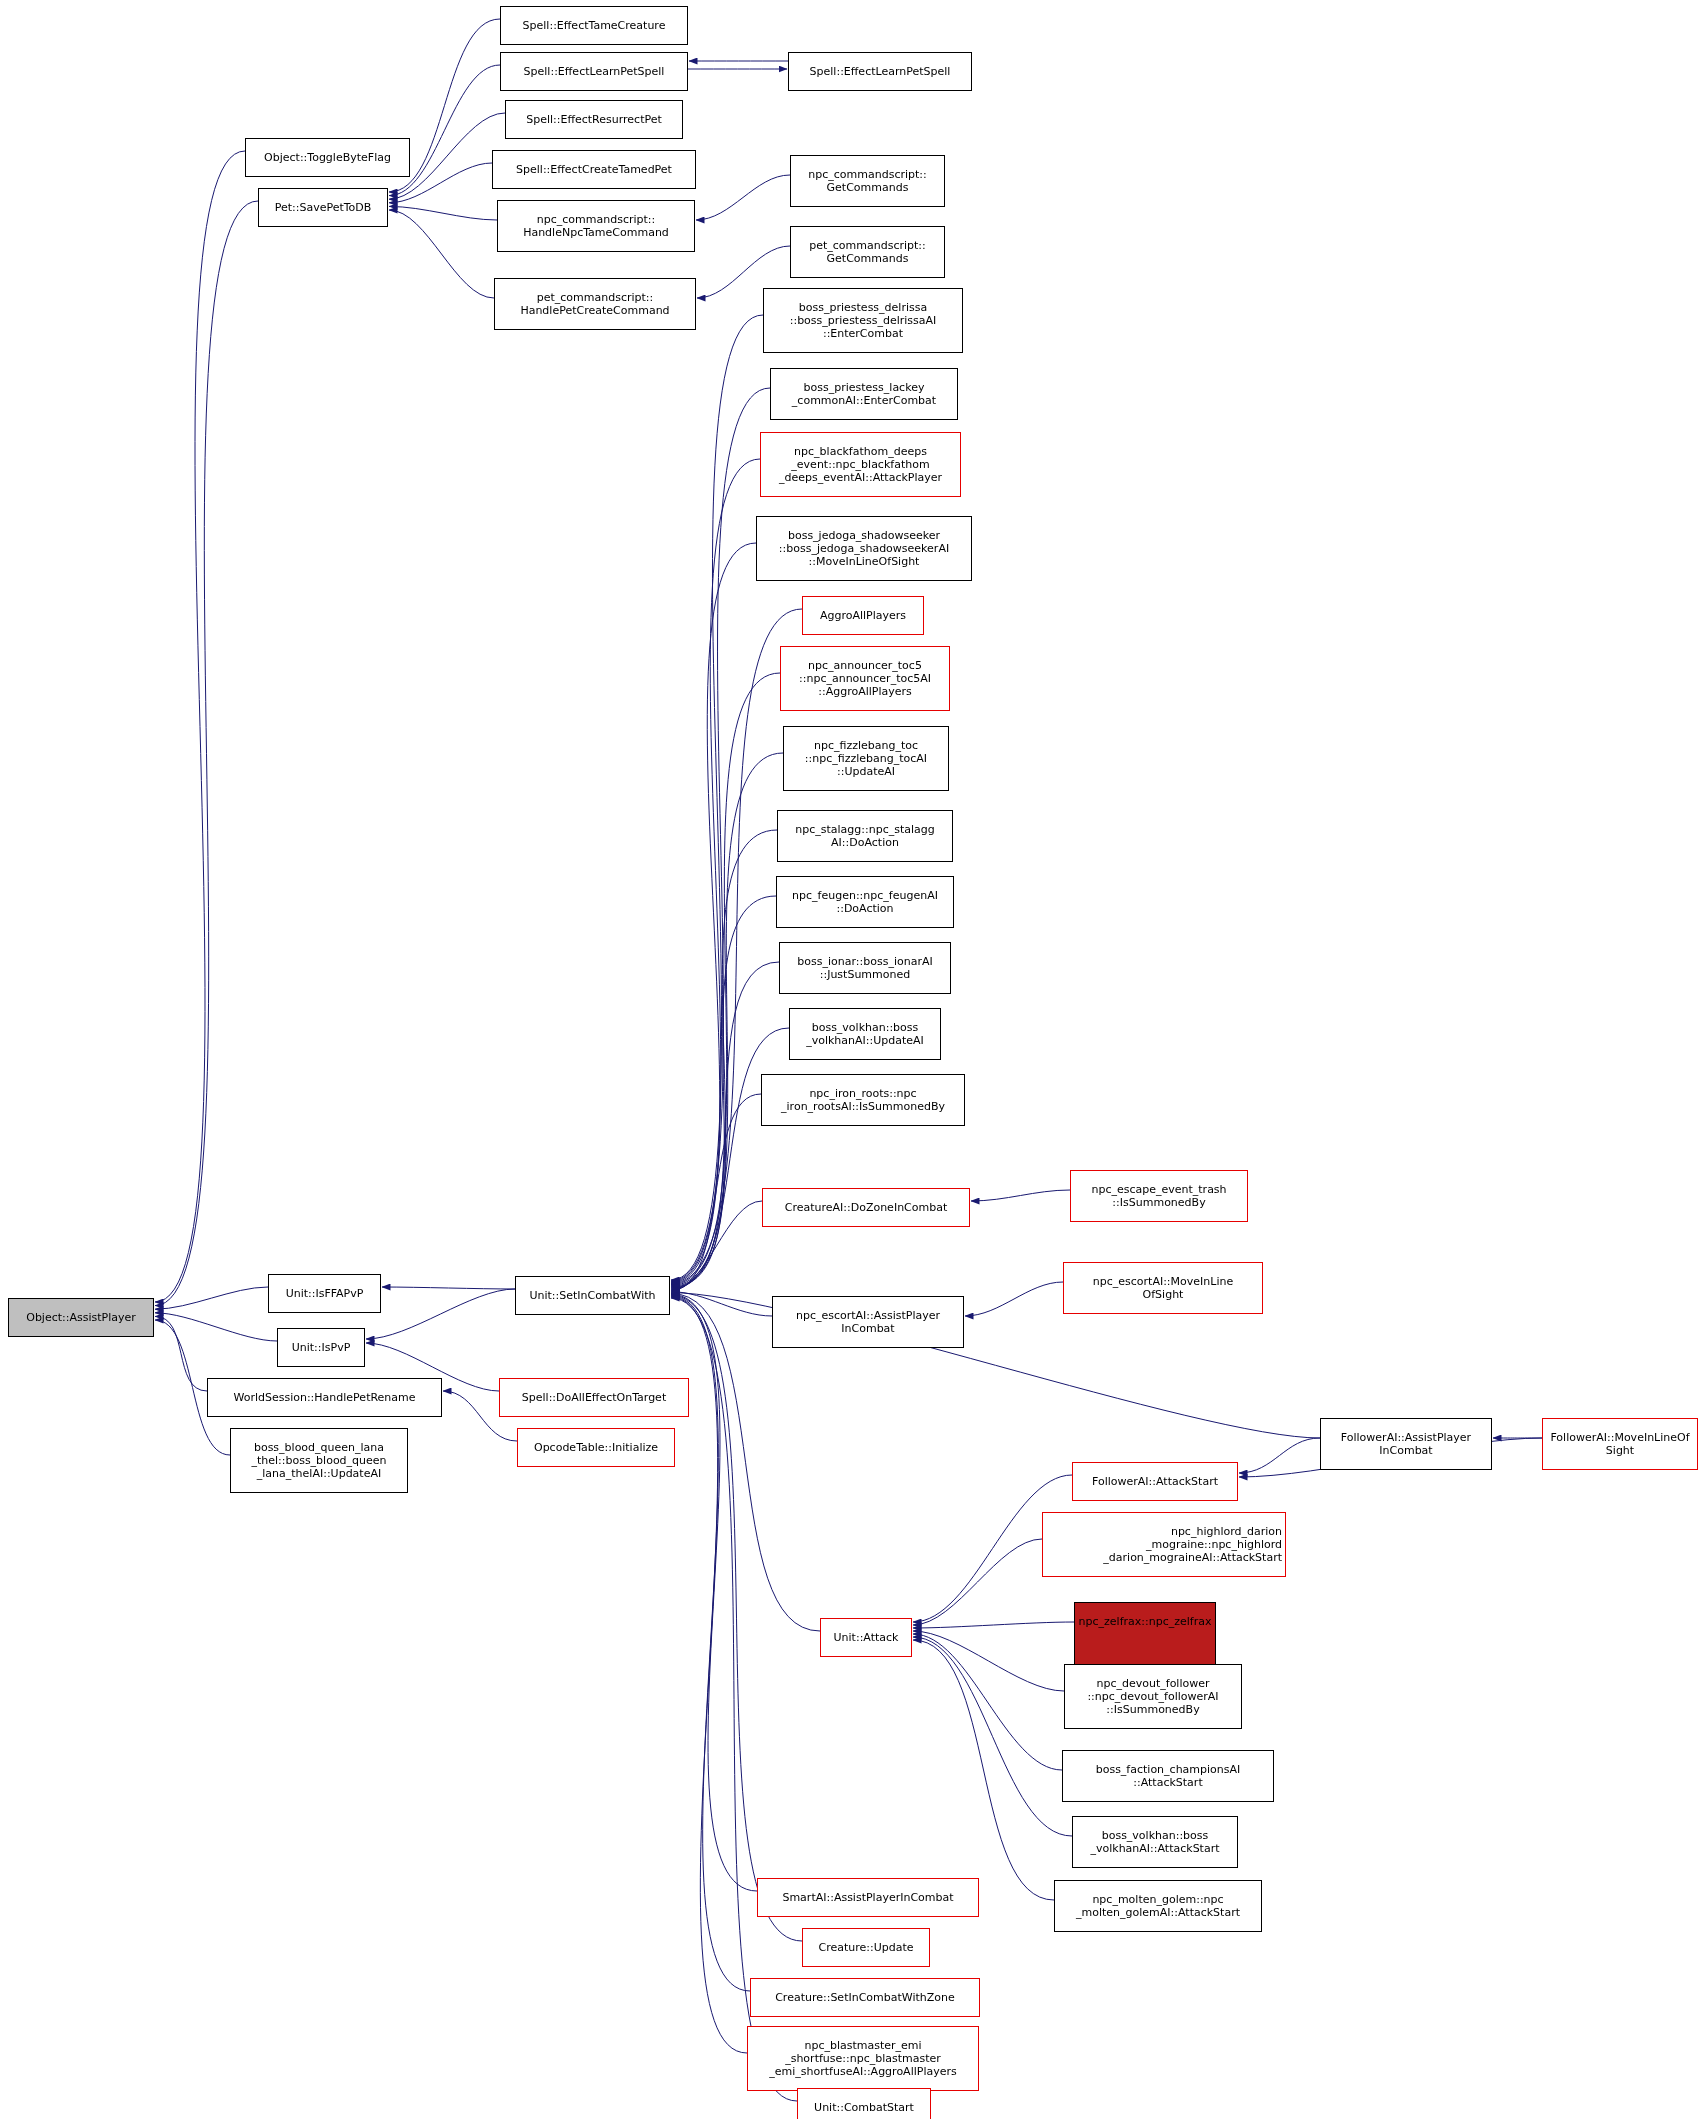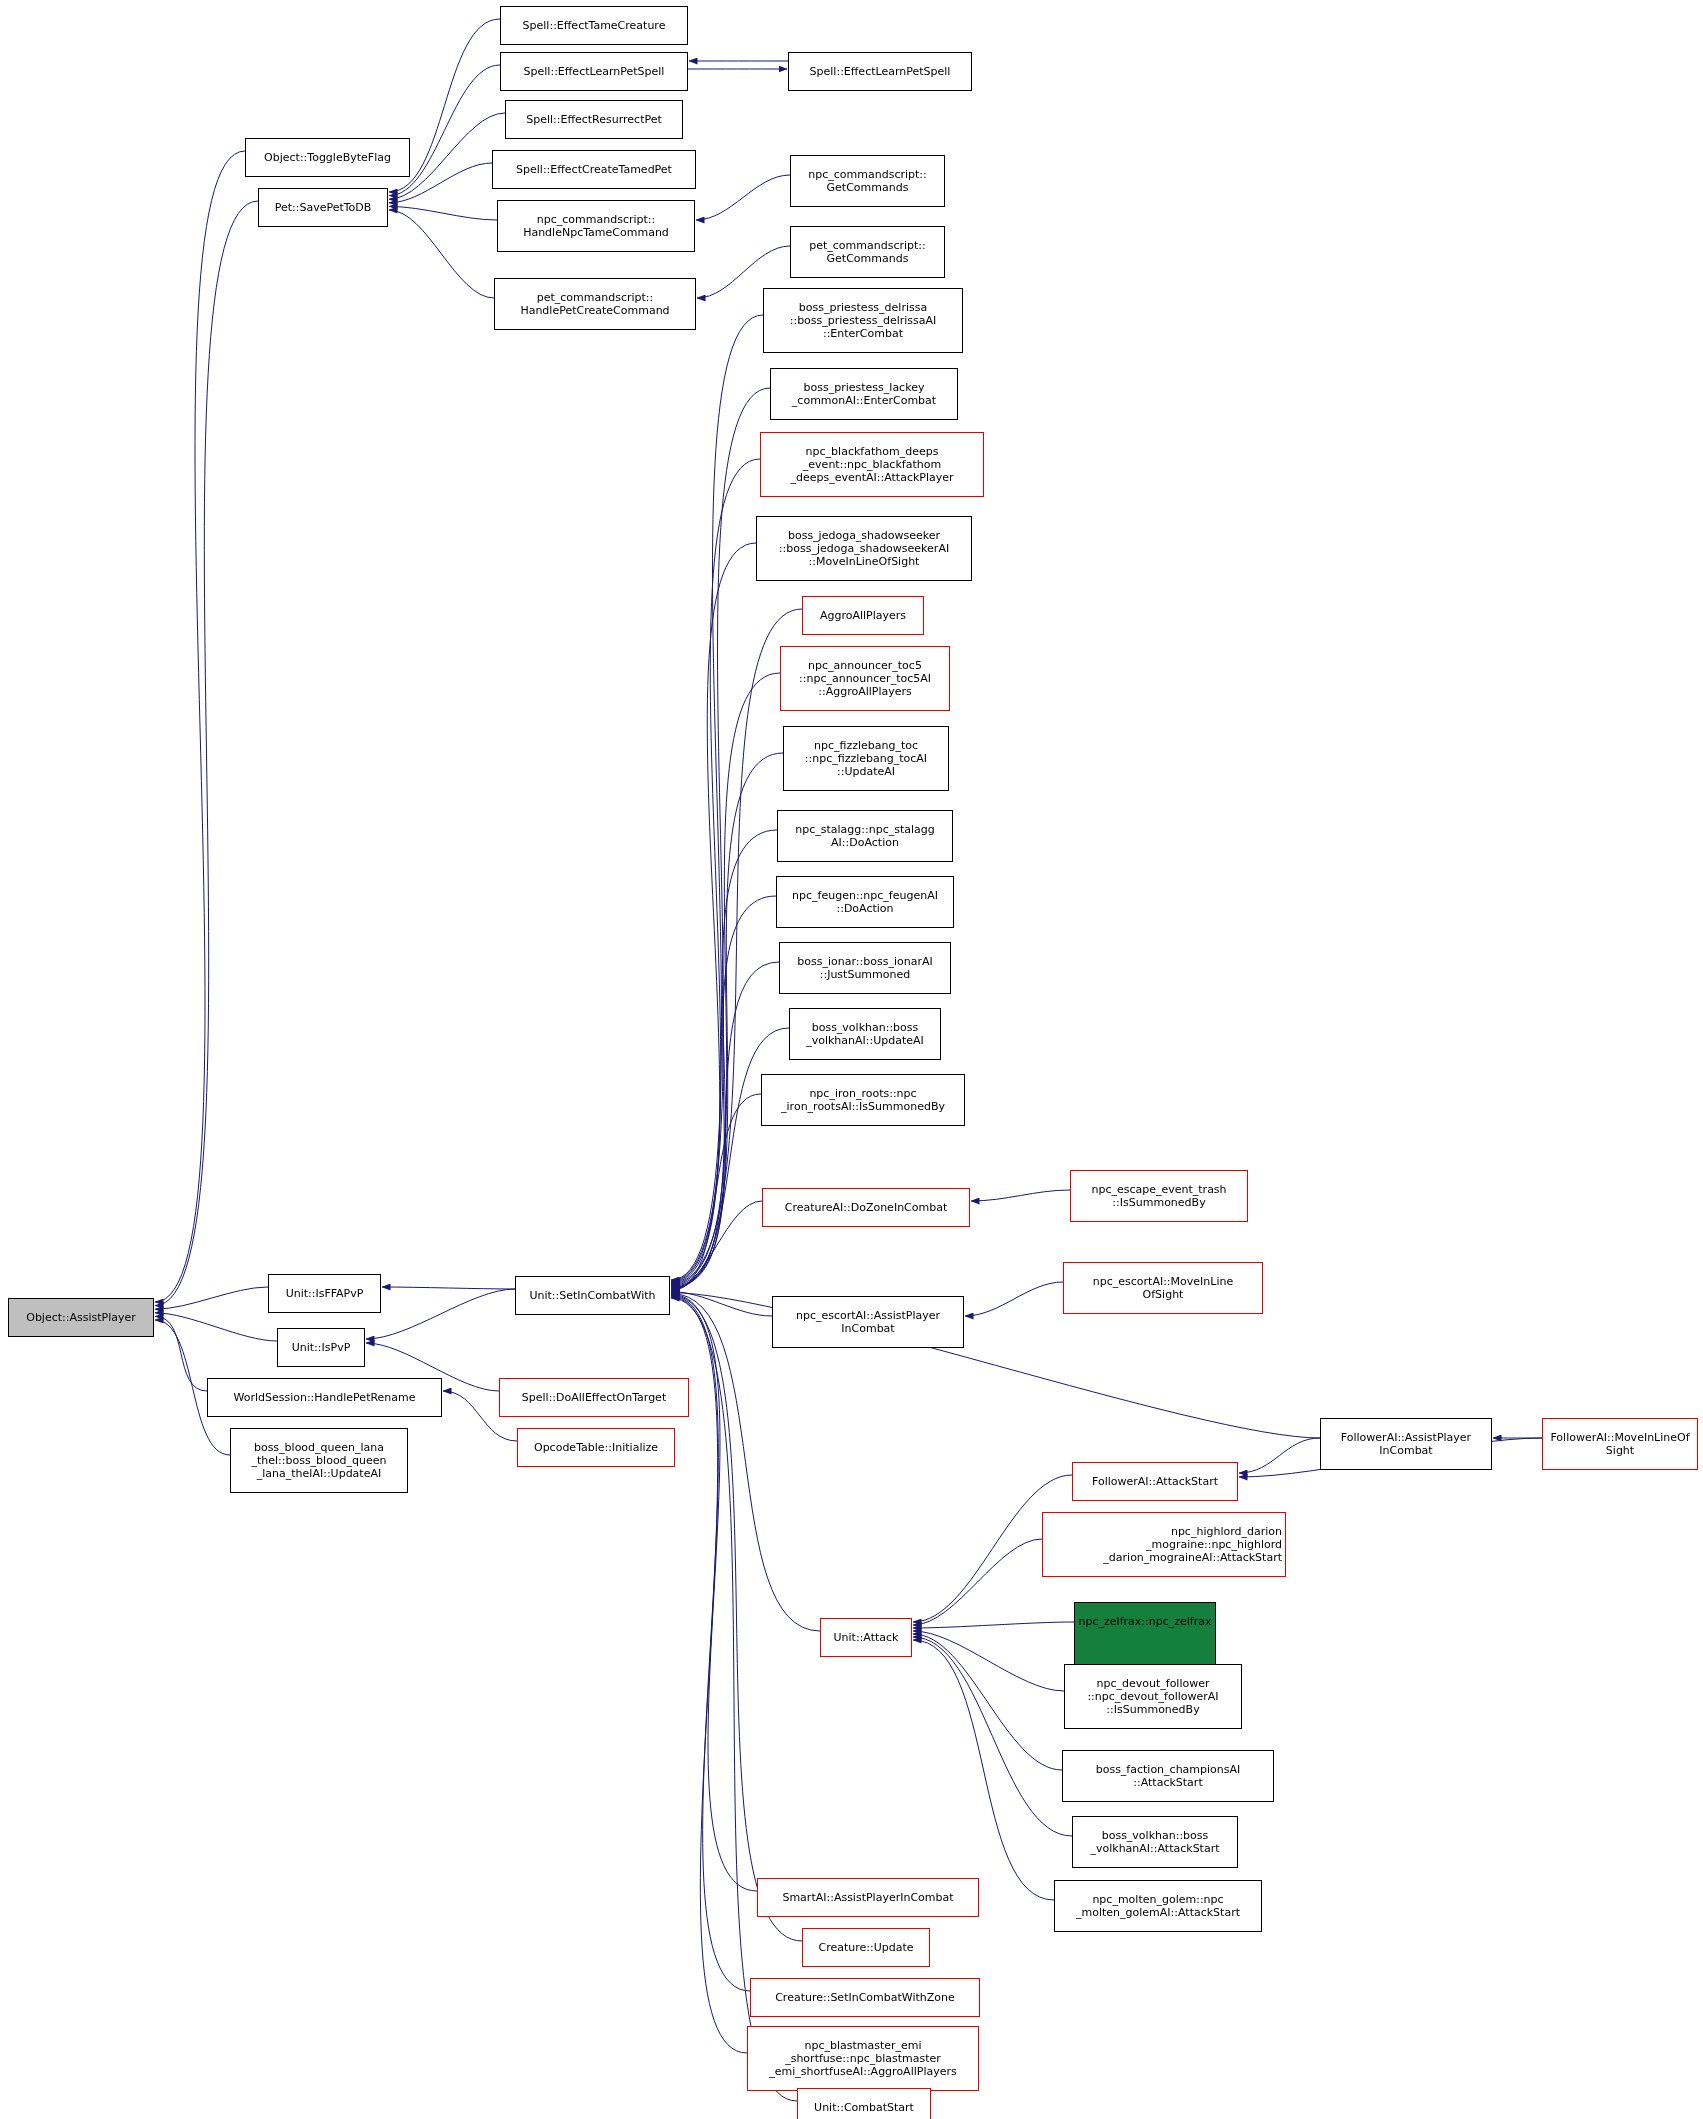--- a/index.html
+++ b/index.html
@@ -145,21 +145,21 @@
       </div>
       <div class="node" style="left: 763px; top: 288px; width: 200px; min-height: 54px; background: rgb(255, 255, 255); border-color: rgb(0, 0, 0); color: rgb(0, 0, 0);">
         <div class="line">boss_priestess_delrissa</div>
         <div class="line">::boss_priestess_delrissaAI</div>
         <div class="line">::EnterCombat</div>
       </div>
       <div class="node" style="left: 770px; top: 368px; width: 188px; min-height: 40px; background: rgb(255, 255, 255); border-color: rgb(0, 0, 0); color: rgb(0, 0, 0);">
         <div class="line">boss_priestess_lackey</div>
         <div class="line">_commonAI::EnterCombat</div>
       </div>
-      <div class="node" style="left: 760px; top: 432px; width: 224px; min-height: 54px; background: rgb(255, 255, 255); border-color: rgb(230, 0, 0); color: rgb(0, 0, 0);">
+      <div class="node" style="left: 760px; top: 432px; width: 201px; min-height: 54px; background: rgb(255, 255, 255); border-color: rgb(230, 0, 0); color: rgb(0, 0, 0);">
         <div class="line">npc_blackfathom_deeps</div>
         <div class="line">_event::npc_blackfathom</div>
         <div class="line">_deeps_eventAI::AttackPlayer</div>
       </div>
       <div class="node" style="left: 756px; top: 516px; width: 216px; min-height: 54px; background: rgb(255, 255, 255); border-color: rgb(0, 0, 0); color: rgb(0, 0, 0);">
         <div class="line">boss_jedoga_shadowseeker</div>
         <div class="line">::boss_jedoga_shadowseekerAI</div>
         <div class="line">::MoveInLineOfSight</div>
       </div>
       <div class="node" style="left: 802px; top: 596px; width: 122px; min-height: 26px; background: rgb(255, 255, 255); border-color: rgb(230, 0, 0); color: rgb(0, 0, 0);">
@@ -248,21 +248,21 @@
         <div class="line">FollowerAI::AttackStart</div>
       </div>
       <div class="node" style="left: 1042px; top: 1512px; width: 244px; min-height: 54px; background: rgb(255, 255, 255); border-color: rgb(230, 0, 0); color: rgb(0, 0, 0); align-items: flex-end;">
         <div class="line">npc_highlord_darion</div>
         <div class="line">_mograine::npc_highlord</div>
         <div class="line">_darion_mograineAI::AttackStart</div>
       </div>
       <div class="node" style="left: 820px; top: 1618px; width: 92px; min-height: 26px; background: rgb(255, 255, 255); border-color: rgb(230, 0, 0); color: rgb(0, 0, 0);">
         <div class="line">Unit::Attack</div>
       </div>
-      <div class="node" style="left: 1074px; top: 1602px; width: 142px; min-height: 40px; background: #15803d; border-color: rgb(0, 0, 0); color: rgb(0, 0, 0); gap: 48px;">
+      <div class="node" style="left: 1074px; top: 1602px; width: 142px; min-height: 40px; background: #b91c1c; border-color: rgb(0, 0, 0); color: rgb(0, 0, 0); gap: 48px;">
         <div class="line">npc_zelfrax::npc_zelfrax</div>
         <div class="line">AI::AttackStart</div>
       </div>
       <div class="node" style="left: 1064px; top: 1664px; width: 178px; min-height: 54px; background: rgb(255, 255, 255); border-color: rgb(0, 0, 0); color: rgb(0, 0, 0);">
         <div class="line">npc_devout_follower</div>
         <div class="line">::npc_devout_followerAI</div>
         <div class="line">::IsSummonedBy</div>
       </div>
       <div class="node" style="left: 1062px; top: 1750px; width: 212px; min-height: 40px; background: rgb(255, 255, 255); border-color: rgb(0, 0, 0); color: rgb(0, 0, 0);">
         <div class="line">boss_faction_championsAI</div>

